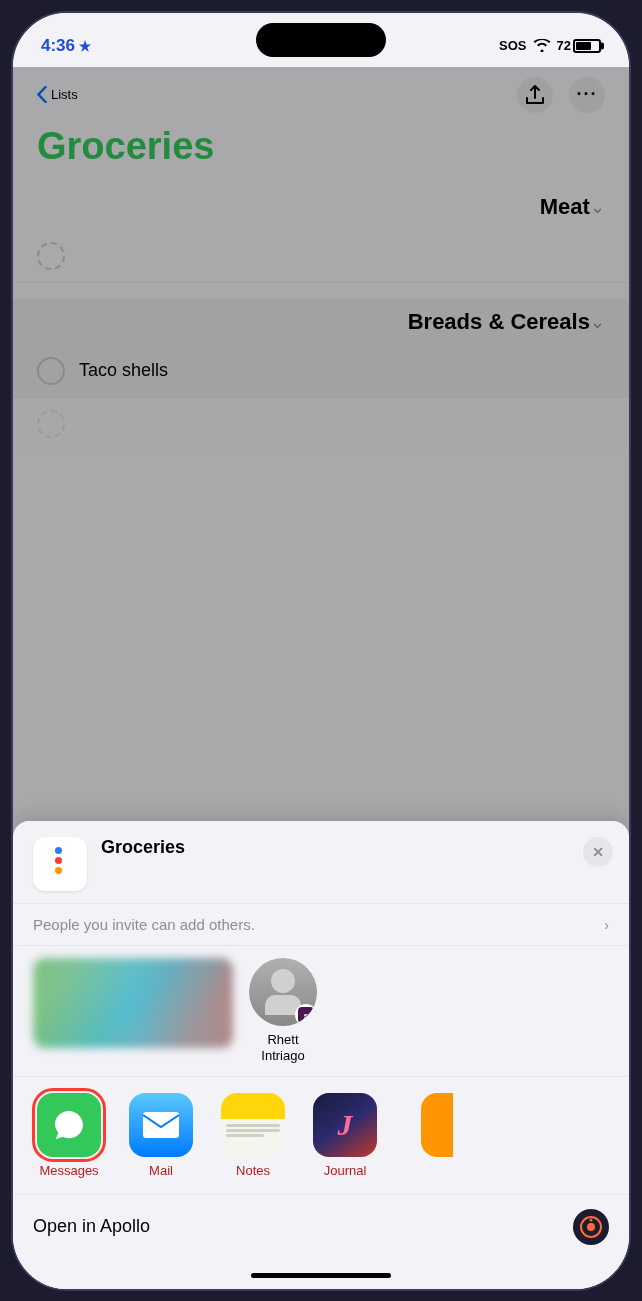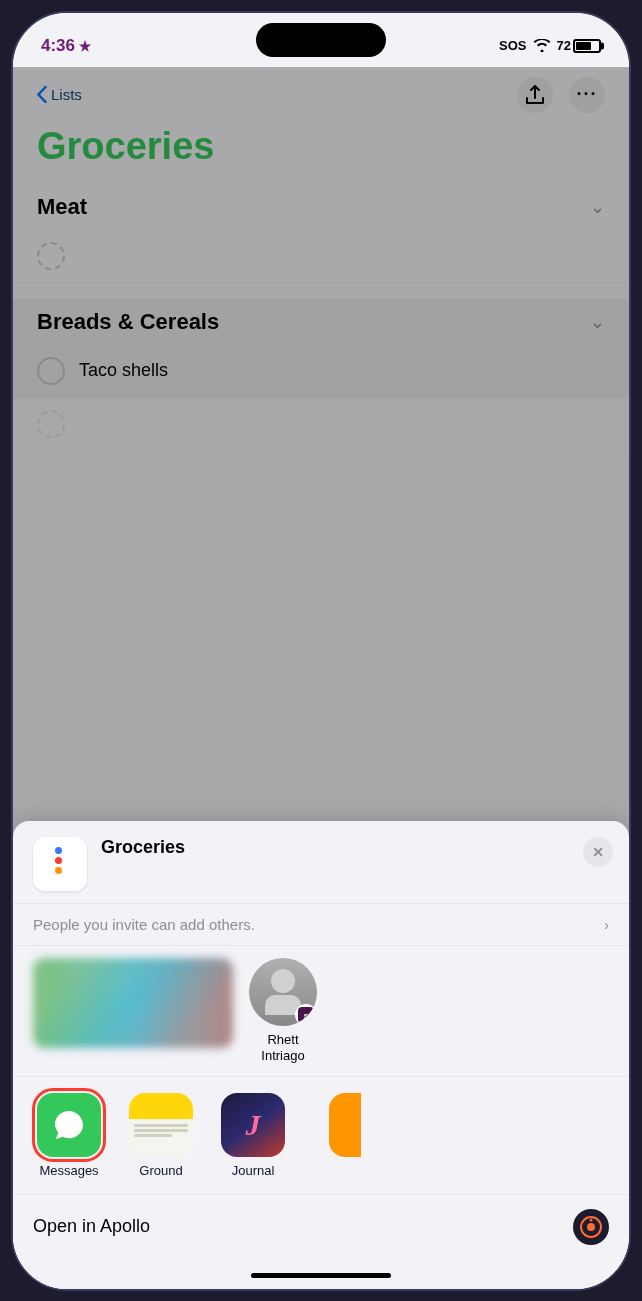--- a/index.html
+++ b/index.html
@@ -33,21 +33,21 @@
       align-items: center;
       justify-content: space-between;
       padding: 12px 28px 0;
       position: relative;
       z-index: 10;
     }
 
     .status-time {
       font-size: 17px;
       font-weight: 600;
-      color: #701a75;
+      color: #1d4ed8;
       display: flex;
       align-items: center;
       gap: 4px;
     }
 
     .status-time svg { width: 12px; height: 12px; }
 
     .dynamic-island {
       width: 130px;
       height: 34px;
@@ -152,21 +152,21 @@
       font-size: 38px;
       font-weight: 800;
       color: #34c759;
     }
 
     
     .section-header {
       padding: 10px 24px;
       background: #f2f2f7;
       display: flex;
-      justify-content: space-between;
+      justify-content: flex-end;
       align-items: center;
     }
 
     .section-title {
       font-size: 22px;
       font-weight: 700;
       color: #000;
     }
 
     .chevron-icon {
@@ -404,21 +404,21 @@
       height: 64px;
       border-radius: 16px;
       display: flex;
       align-items: center;
       justify-content: center;
       font-size: 30px;
     }
 
     .app-label {
       font-size: 13px;
-      color: #0f172a;
+      color: #b91c1c;
       text-align: center;
     }
 
     
     .bottom-action {
       padding: 14px 20px;
       display: flex;
       align-items: center;
       justify-content: space-between;
       background: #f2f2f7;
@@ -496,21 +496,21 @@
     </div>
   </div>
 
   <div class="content-area">
 
     <div class="nav-bar">
       <div class="back-btn">
         <svg width="10" height="17" viewBox="0 0 10 17">
           <path d="M8.5 1L1.5 8.5L8.5 16" stroke="#007aff" stroke-width="2.5" fill="none" stroke-linecap="round"></path>
         </svg>
-        <span style="color:#0c4a6e;font-size:15px;">Lists</span>
+        <span style="color:#000000;font-size:13px;">Lists</span>
       </div>
       <div class="nav-actions">
         <div class="nav-icon-btn">
           <svg width="18" height="20" viewBox="0 0 18 20">
             <path d="M9 1v12M5 5L9 1l4 4M1 13v5h16v-5" stroke="#000" stroke-width="2" fill="none" stroke-linecap="round" stroke-linejoin="round"></path>
           </svg>
         </div>
         <div class="nav-icon-btn">
           <span style="font-size:18px;font-weight:700;letter-spacing:1px;">···</span>
         </div>
@@ -600,31 +600,40 @@
 
         <div class="app-item">
           <div class="app-icon" style="width:64px;height:64px;border-radius:16px;background:#34c759;outline:3px solid #ff3b30;outline-offset:2px;display:flex;align-items:center;justify-content:center;">
             <svg width="36" height="36" viewBox="0 0 36 36">
               <path d="M18 4C10.3 4 4 9.8 4 17c0 3.2 1.2 6.1 3.2 8.4L5 32l7-2.2C13.8 30.9 15.9 31.2 18 31.2 25.7 31.2 32 25.4 32 18S25.7 4 18 4z" fill="white"></path>
             </svg>
           </div>
           <span class="app-label">Messages</span>
         </div>
 
+        <div class="app-item">
+          <div class="app-icon" style="width:64px;height:64px;border-radius:16px;background:linear-gradient(180deg,#5ac8fa 0%,#007aff 100%);display:flex;align-items:center;justify-content:center;">
+            <svg width="38" height="28" viewBox="0 0 38 28">
+              <rect x="1" y="1" width="36" height="26" rx="3" fill="white"></rect>
+              <path d="M1 4l18 12L37 4" stroke="#007aff" stroke-width="2" fill="none"></path>
+            </svg>
+          </div>
+          <span class="app-label">Mail</span>
+        </div>
 
         <div class="app-item">
           <div style="width:64px;height:64px;border-radius:16px;overflow:hidden;display:flex;flex-direction:column;">
             <div style="height:26px;background:#ffd60a;"></div>
             <div style="flex:1;background:#f5f5f0;padding:3px 5px;">
               <div style="height:3px;background:#d0d0c0;border-radius:2px;margin:2px 0;"></div>
               <div style="height:3px;background:#d0d0c0;border-radius:2px;margin:2px 0;"></div>
               <div style="height:3px;background:#d0d0c0;border-radius:2px;margin:2px 0;width:70%;"></div>
             </div>
           </div>
-          <span class="app-label">Ground</span>
+          <span class="app-label">Notes</span>
         </div>
 
         <div class="app-item">
           <div style="width:64px;height:64px;border-radius:16px;background:linear-gradient(145deg,#1a1a3e,#2d2a6e,#c0392b);display:flex;align-items:center;justify-content:center;overflow:hidden;">
             <span style="font-size:30px;font-weight:900;color:#ff6b9d;font-style:italic;font-family:Georgia,serif;">J</span>
           </div>
           <span class="app-label">Journal</span>
         </div>
 
         <div class="app-item" style="overflow:hidden;max-width:32px;">

